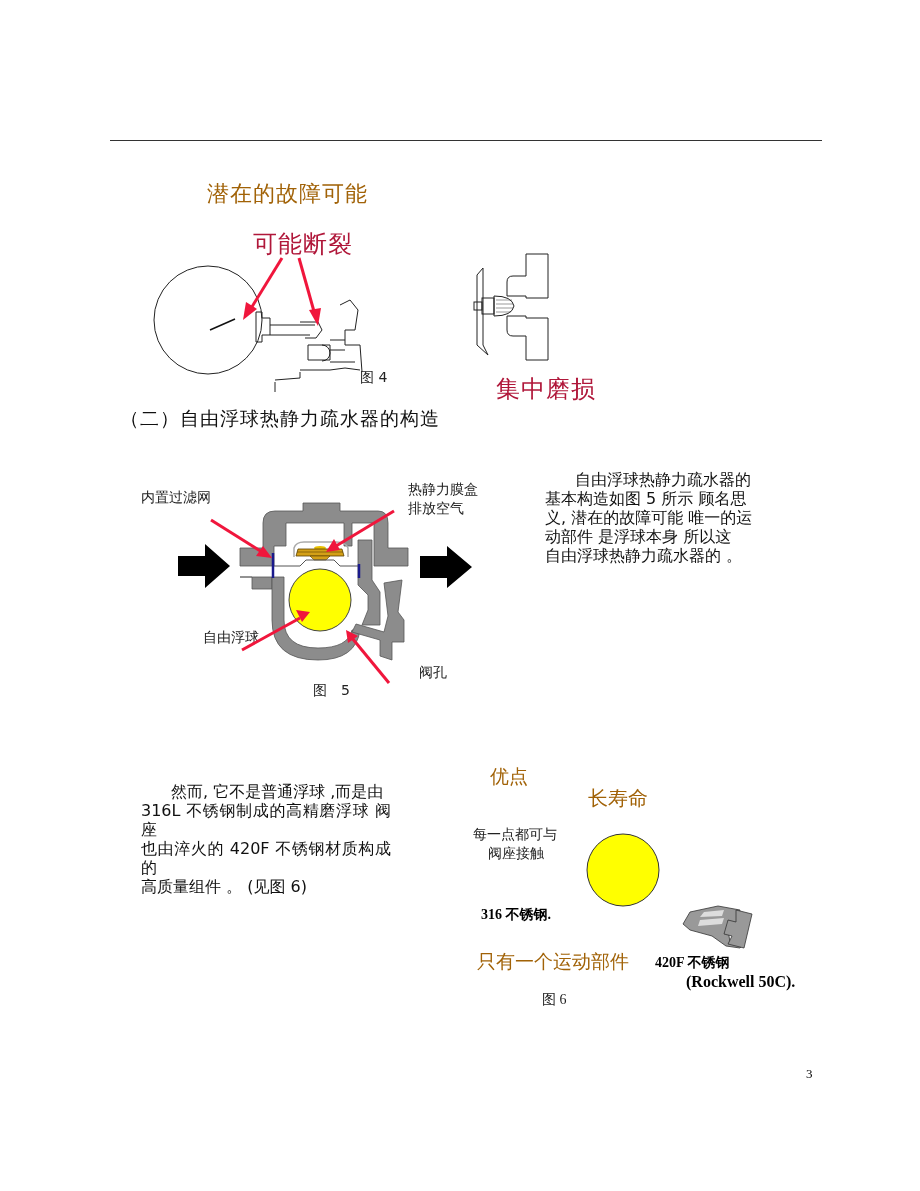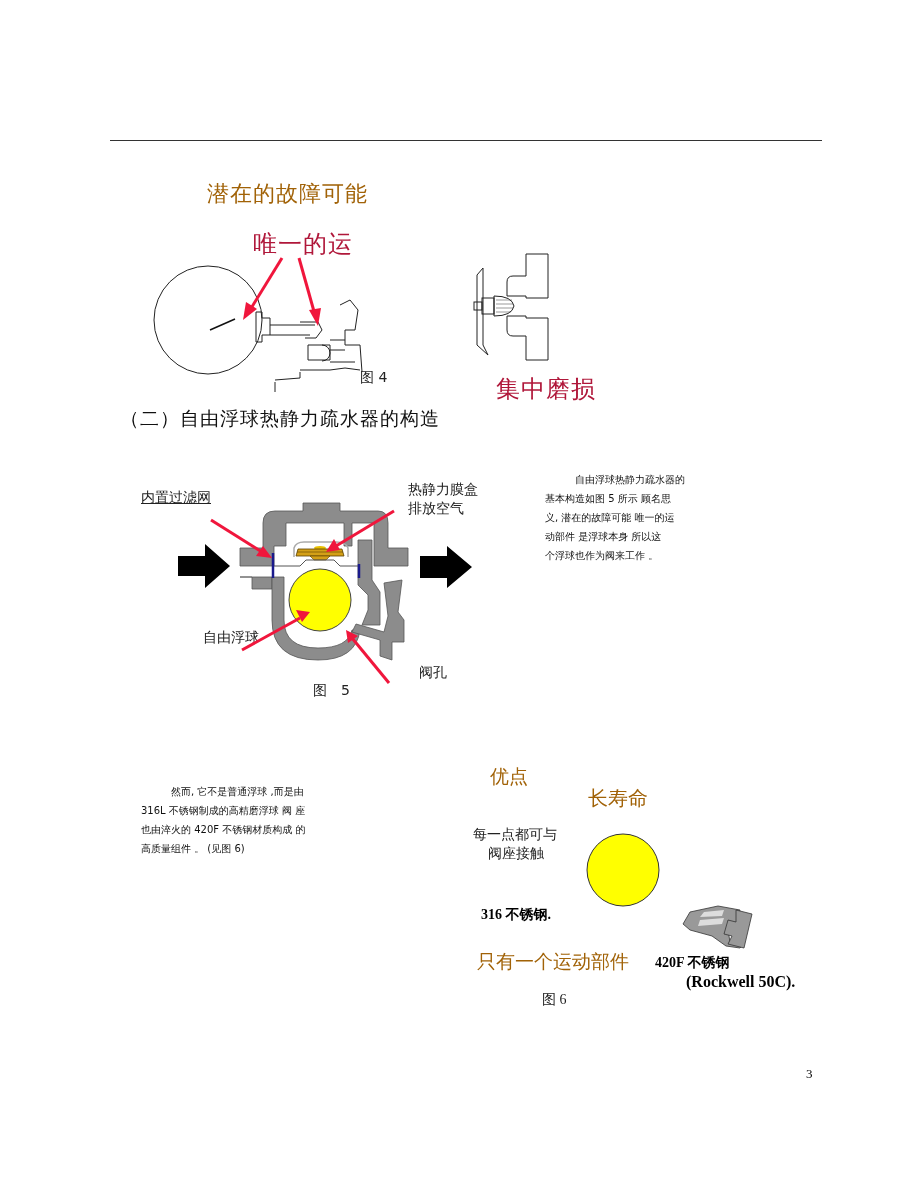--- a/index.html
+++ b/index.html
@@ -6,32 +6,32 @@
     body { width: 920px; height: 1191px; position: relative; overflow: hidden;
            font-family: "DejaVu Sans", "Liberation Sans", sans-serif; color: #000; }
     .abs { position: absolute; }
     .rule { left: 110px; top: 140px; width: 712px; height: 1px; background: #333; }
     .green { color: #a16207; }
     .red { color: #b0173a; }
     .h-green { font-size: 22px; letter-spacing: 1px; }
     .h-red { font-size: 24px; letter-spacing: 1px; }
     .sec-title { font-size: 19px; letter-spacing: 1px; color: #111; }
     .small { font-size: 14px; color: #222; }
-    .para { font-size: 10px; line-height: 19px; color: #111; text-align: justify; }
+    .para { font-size: 16px; line-height: 19px; color: #111; text-align: justify; }
     .serif { font-family: "Liberation Serif", "DejaVu Serif", serif; }
     .bold { font-weight: bold; }
     svg { position: absolute; overflow: visible; }
   </style>
 </head>
 <body>
 
 <div class="abs rule"></div>
 
 <div class="abs green h-green" style="left:207px; top:179px;">潜在的故障可能</div>
-<div class="abs red h-red" style="left:253px; top:228px;">唯一的运</div>
+<div class="abs red h-red" style="left:253px; top:228px;">可能断裂</div>
 
 <svg style="left:0; top:0;" width="920" height="1191">
   <circle cx="208" cy="320" r="54" fill="none" stroke="#222" stroke-width="1"></circle>
   <line x1="210" y1="330" x2="235" y2="319" stroke="#111" stroke-width="1.5"></line>
 
   <path d="M256 312 L262 312 L262 318 L270 318 L270 335 L262 335 L262 342 L256 342 Z" fill="none" stroke="#222"></path>
   <line x1="270" y1="325" x2="315" y2="325" stroke="#222"></line>
   <line x1="270" y1="335" x2="310" y2="335" stroke="#222"></line>
   <path d="M300 322 L318 322 L322 330 L316 338 L305 338" fill="none" stroke="#222"></path>
   <path d="M308 345 L330 345 L330 360 L308 360 Z" fill="none" stroke="#222"></path>
@@ -57,21 +57,21 @@
   <rect x="482" y="298" width="12" height="16" fill="none" stroke="#222"></rect>
   <path d="M494 296 Q512 296 514 306 Q512 316 494 316 Z" fill="none" stroke="#222"></path>
   <path d="M496 300 L512 300 M496 304 L513 304 M496 308 L513 308 M496 312 L511 312" stroke="#555" stroke-width="0.6"></path>
   <path d="M507 296 L507 282 Q507 276 513 276 L526 276 L526 254 L548 254 L548 298 L526 298 L526 296 Z" fill="none" stroke="#222"></path>
   <path d="M507 316 L507 330 Q507 336 513 336 L526 336 L526 360 L548 360 L548 318 L526 318 L526 316 Z" fill="none" stroke="#222"></path>
 </svg>
 <div class="abs red h-red" style="left:470px; top:373px;margin-left:26px;">集中磨损</div>
 
 <div class="abs sec-title" style="left:120px; top:406px;">（二）自由浮球热静力疏水器的构造</div>
 
-<div class="abs small" style="left:141px; top:489px;text-decoration:underline;">内置过滤网</div>
+<div class="abs small" style="left:141px; top:489px;">内置过滤网</div>
 <div class="abs small" style="left:408px; top:481px;">热静力膜盒</div>
 <div class="abs small" style="left:408px; top:500px;">排放空气</div>
 <div class="abs small" style="left:203px; top:629px;">自由浮球</div>
 <div class="abs small" style="left:419px; top:664px;">阀孔</div>
 <div class="abs small" style="left:313px; top:682px;">图　5</div>
 
 <svg style="left:0; top:0;" width="920" height="1191">
 
   <polygon points="178,556 205,556 205,544 230,566 205,588 205,576 178,576" fill="#000"></polygon>
   <polygon points="420,556 447,556 447,546 472,567 447,588 447,578 420,578" fill="#000"></polygon>
@@ -117,21 +117,21 @@
     <polygon points="310,612 296,610 302,622"></polygon>
     <polygon points="346,630 358,636 348,643"></polygon>
   </g>
 </svg>
 
 <div class="abs para" style="left:545px; top:470px; width:230px;">
   <div style="padding-left:30px;">自由浮球热静力疏水器的</div>
   <div>基本构造如图  5 所示  顾名思</div>
   <div>义, 潜在的故障可能  唯一的运</div>
   <div>动部件  是浮球本身  所以这</div>
-  <div>个浮球也作为阀来工作 。</div>
+  <div>自由浮球热静力疏水器的 。</div>
 </div>
 
 <div class="abs para" style="left:141px; top:782px; width:250px;">
   <div style="padding-left:30px;">然而, 它不是普通浮球   ,而是由</div>
   <div>316L 不锈钢制成的高精磨浮球  阀   座</div>
   <div>也由淬火的 420F 不锈钢材质构成  的</div>
   <div>高质量组件        。 (见图  6)</div>
 </div>
 
 <div class="abs green" style="left:490px; top:764px; font-size:19px;">优点</div>

